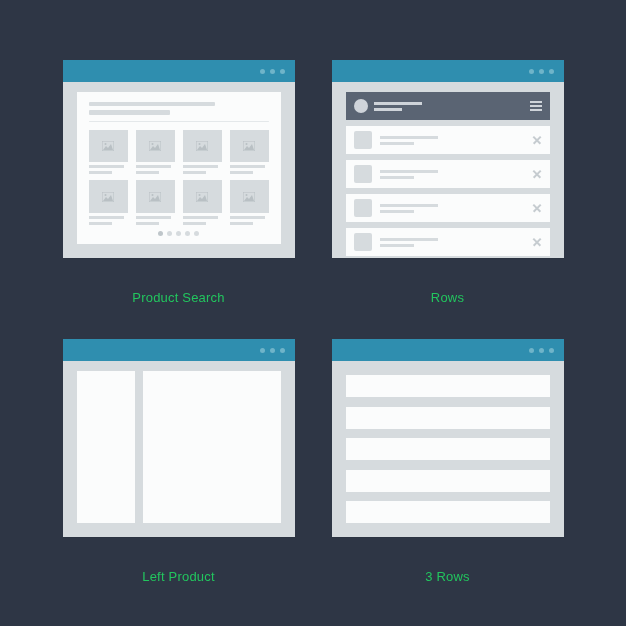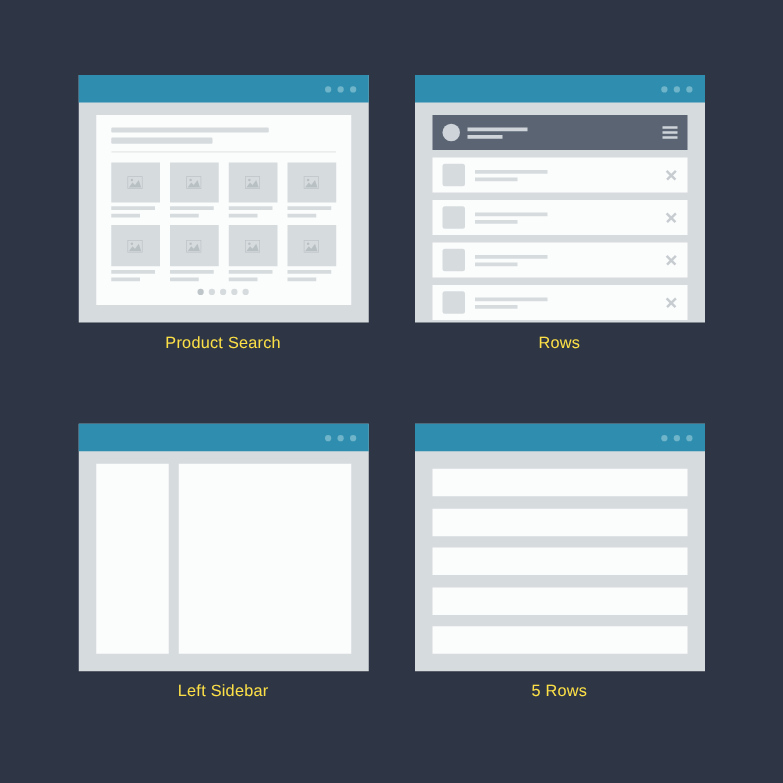--- a/index.html
+++ b/index.html
@@ -9,24 +9,24 @@
   background: #2e3645;
   font-family: -apple-system, "Helvetica Neue", Arial, sans-serif;
   display: grid;
   grid-template-columns: 1fr 1fr;
   grid-template-rows: 1fr 1fr;
   gap: 32px 32px;
   padding: 60px 60px 40px 60px;
 }
 .cell { display: flex; flex-direction: column; align-items: center; }
 .caption {
-  color: #fde047;
+  color: #22c55e;
   font-size: 13px;
   font-weight: 300;
-  margin-top: 8px;
+  margin-top: 32px;
   letter-spacing: 0.2px;
 }
 .window {
   width: 232px;
   height: 198px;
   background: #d6dbde;
   display: flex;
   flex-direction: column;
   box-shadow: 0 1px 0 rgba(0,0,0,0.05);
 }
@@ -309,34 +309,34 @@
     <div class="titlebar">
       <span class="traffic-dot"></span>
       <span class="traffic-dot"></span>
       <span class="traffic-dot"></span>
     </div>
     <div class="body">
       <div class="ls-side"></div>
       <div class="ls-main"></div>
     </div>
   </div>
-  <div class="caption">Left Sidebar</div>
+  <div class="caption">Left Product</div>
 </div>
 
 <div class="cell">
   <div class="window">
     <div class="titlebar">
       <span class="traffic-dot"></span>
       <span class="traffic-dot"></span>
       <span class="traffic-dot"></span>
     </div>
     <div class="body">
       <div class="rows-stack">
         <div class="row-bar"></div>
         <div class="row-bar"></div>
         <div class="row-bar"></div>
         <div class="row-bar"></div>
         <div class="row-bar"></div>
       </div>
     </div>
   </div>
-  <div class="caption">5 Rows</div>
+  <div class="caption">3 Rows</div>
 </div>
 
 </body></html>

